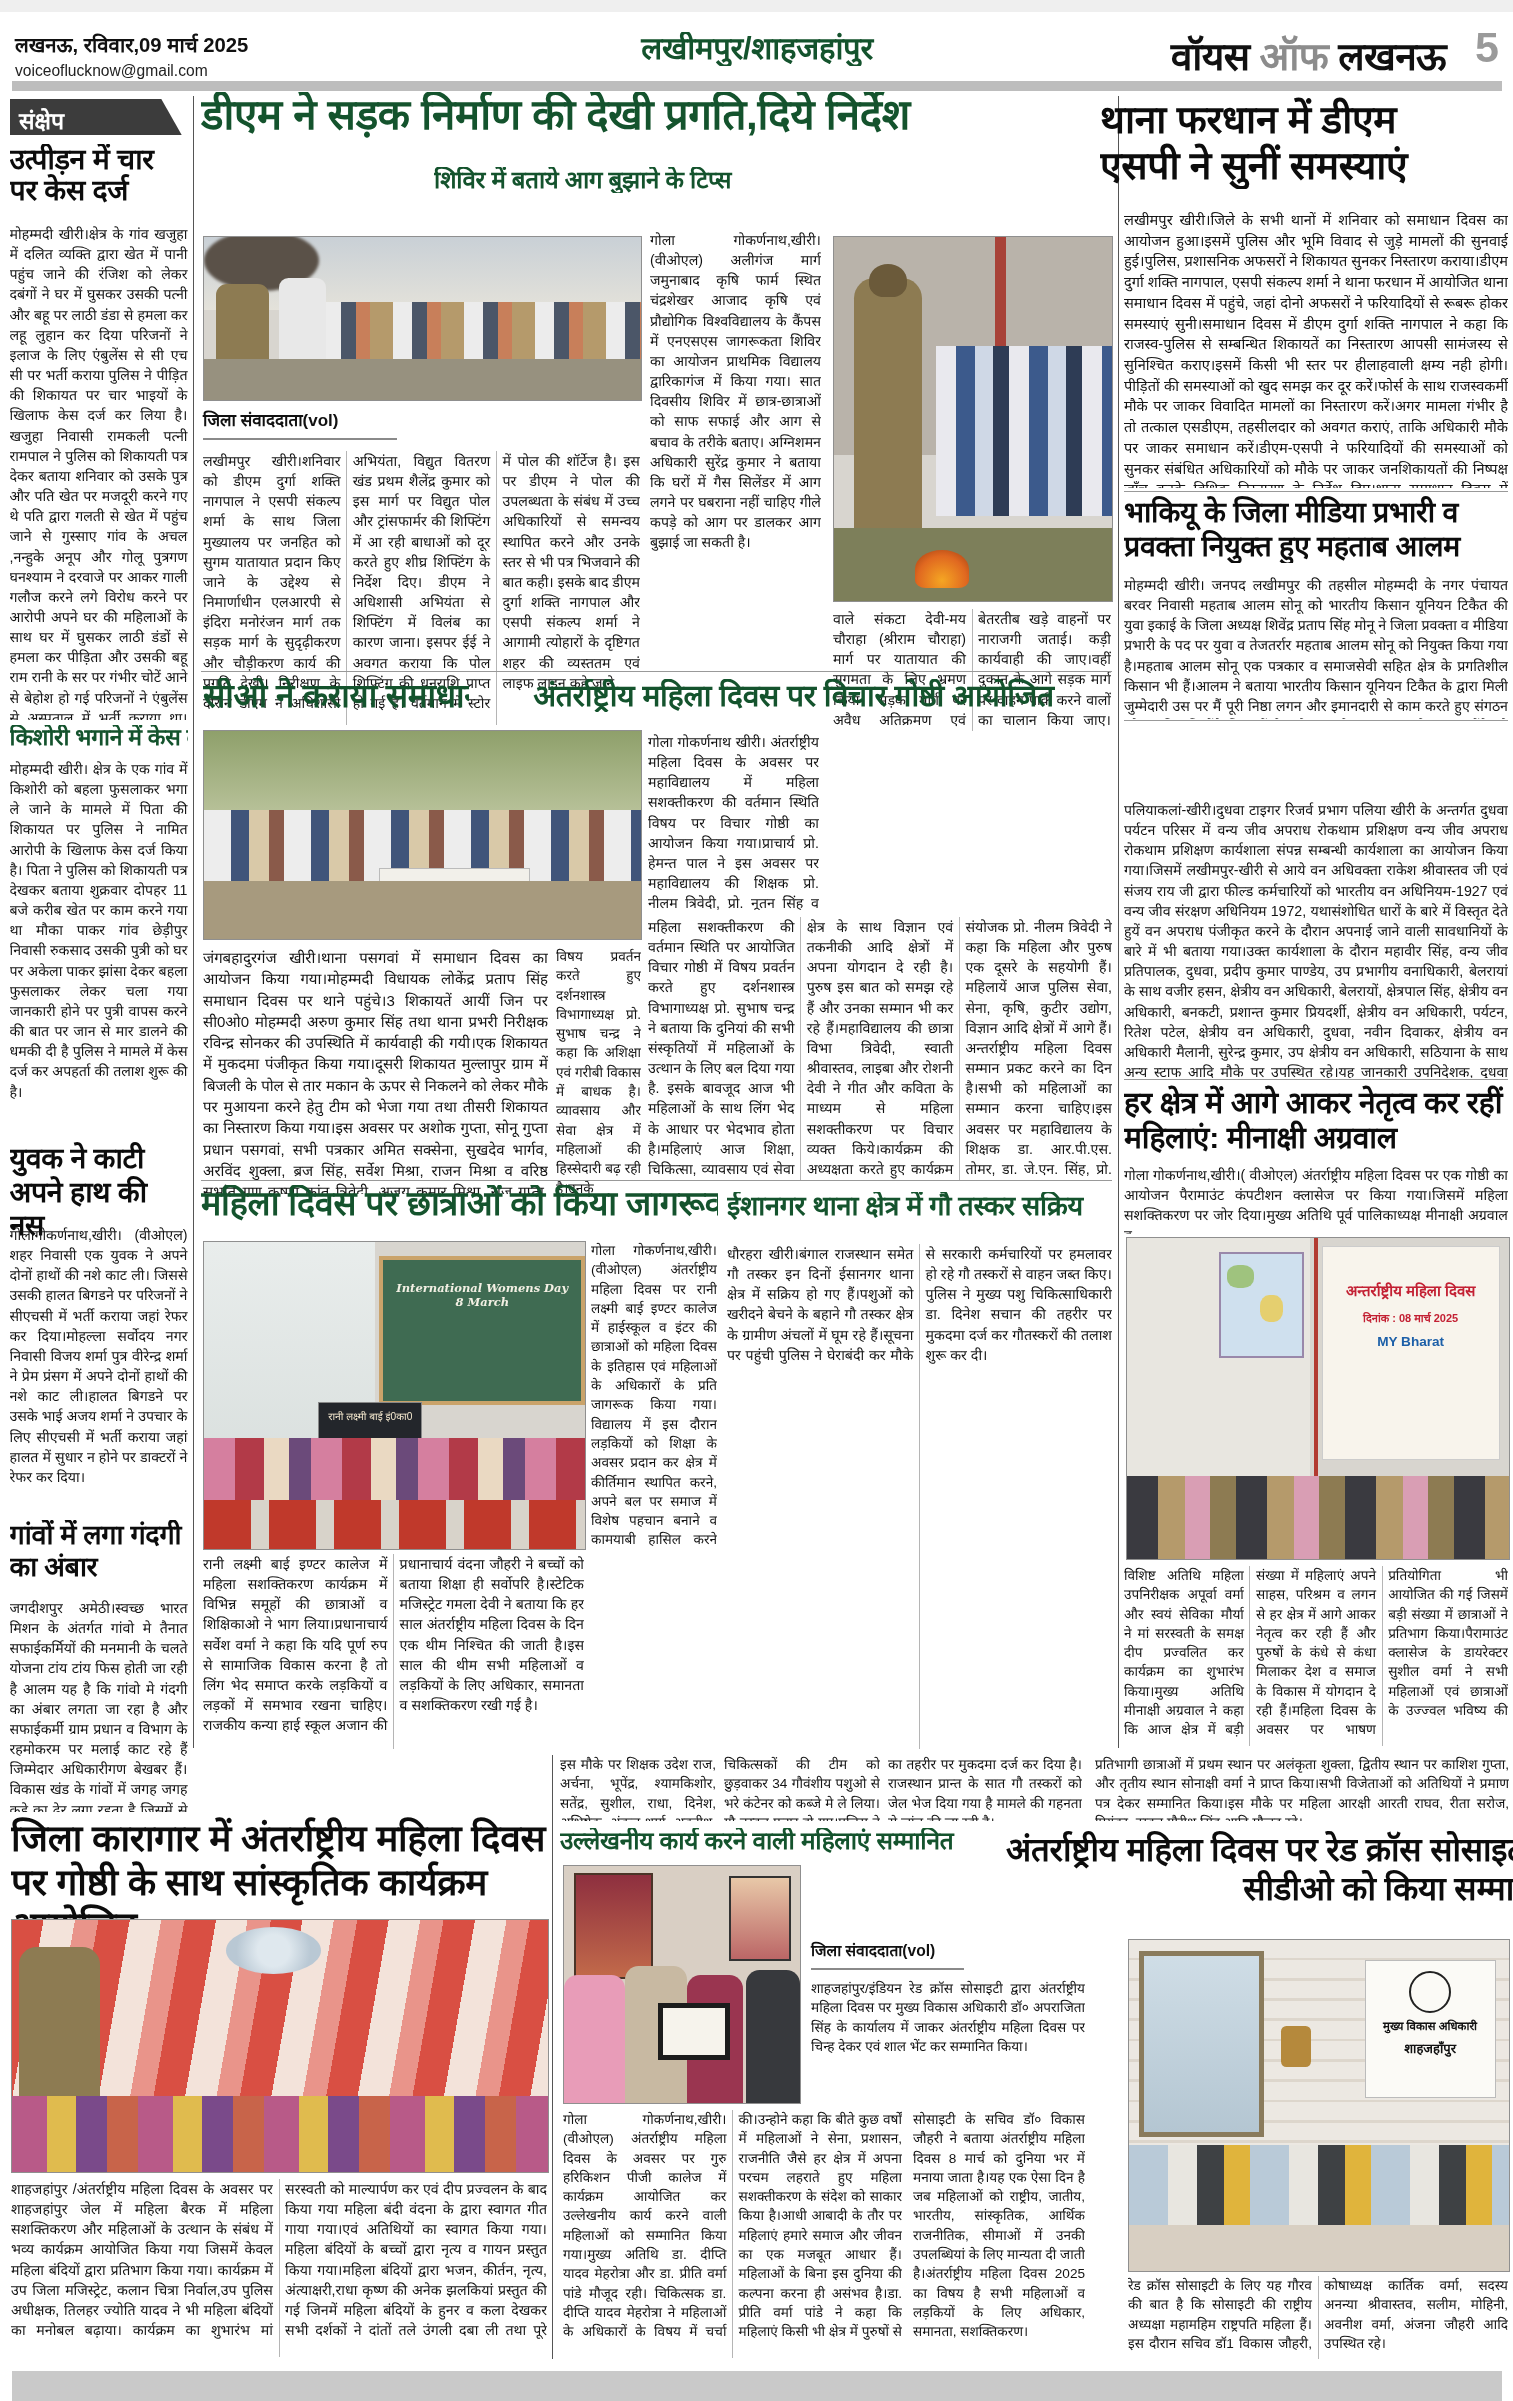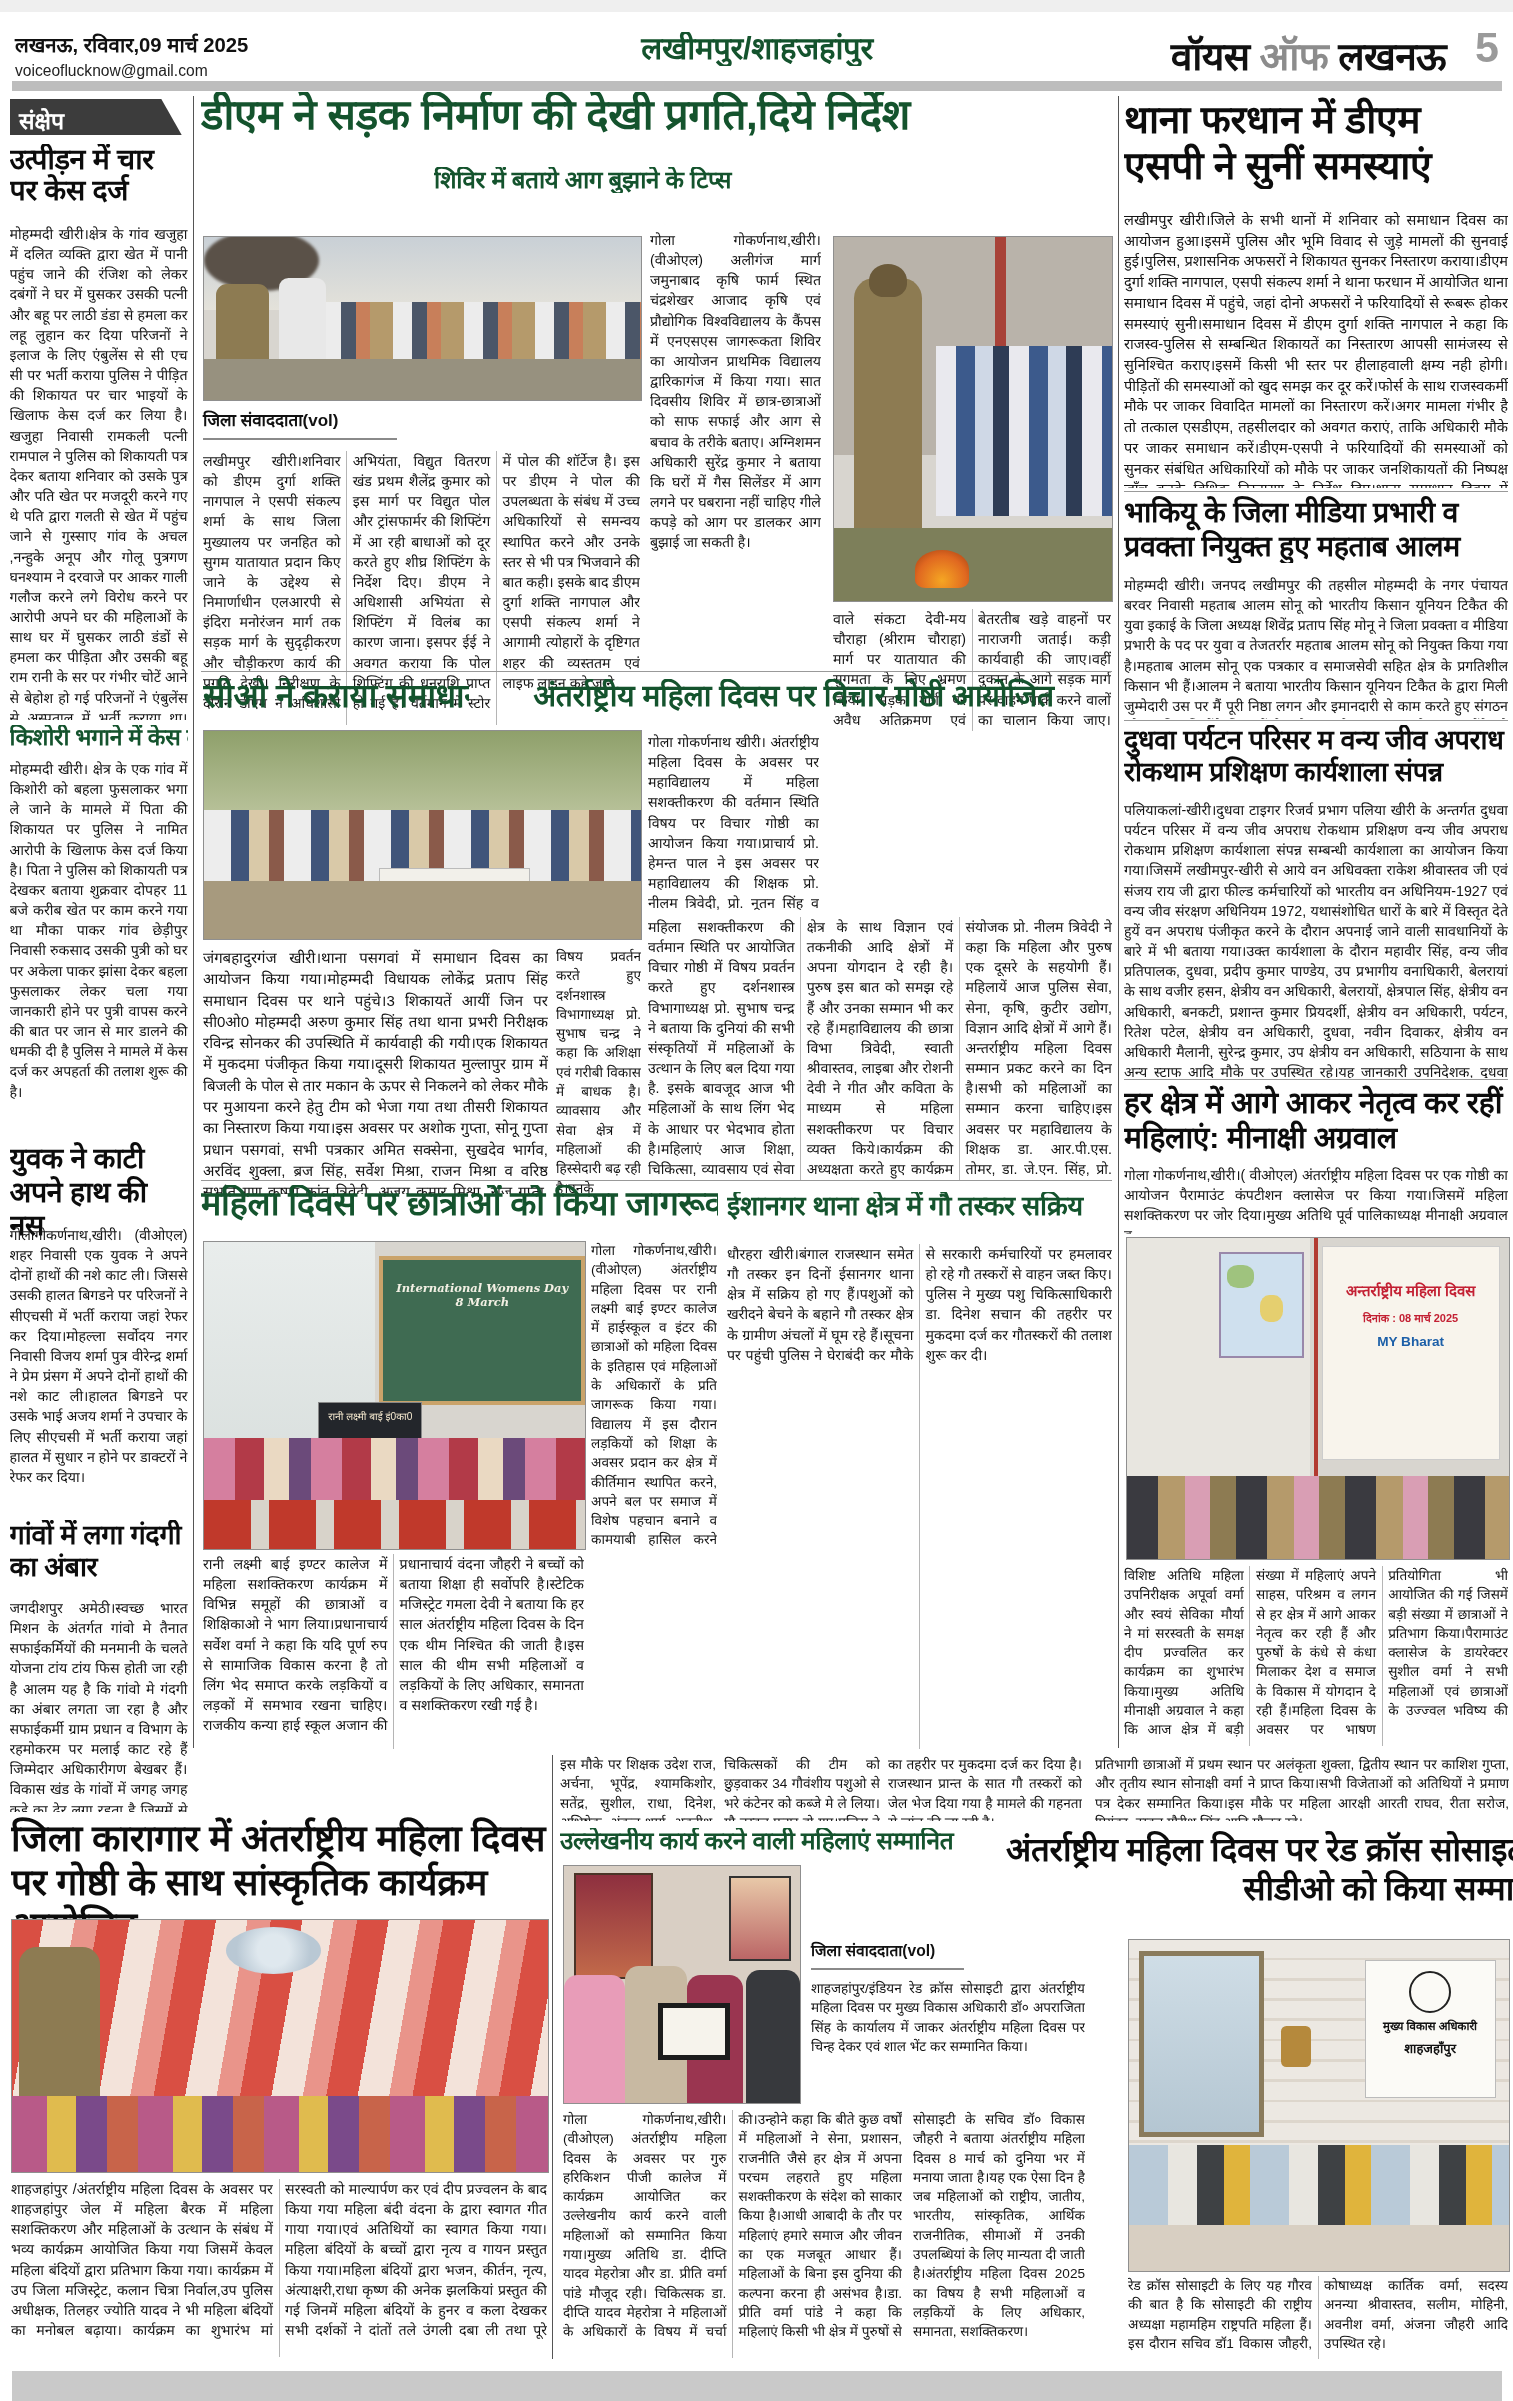--- a/index.html
+++ b/index.html
@@ -114,29 +114,28 @@
     <div class="abs" style="left:30%;top:52%;width:102px;height:41px;background:#23262b;color:#f5e9cf;font-size:10.2px;text-align:center;padding-top:6.8px;border:1.4px solid #888">रानी लक्ष्मी बाई इं0का0</div>
     <div class="abs" style="left:0;top:64%;width:100%;height:22%;background:repeating-linear-gradient(90deg,#d57f9f 0 31px,#b23a48 31px 60px,#ead9c2 60px 85px,#6b4a7a 85px 107px)"></div>
     <div class="abs" style="left:0;top:84%;width:100%;height:16%;background:repeating-linear-gradient(90deg,#c0392b 0 47px,#d8d3ca 47px 65px)"></div>
   </div>
 
   <div class="abs bt" style="left:591px;top:1229px;width:126px;height:307px;font-size:13.6px">गोला गोकर्णनाथ,खीरी। (वीओएल) अंतर्राष्ट्रीय महिला दिवस पर रानी लक्ष्मी बाई इण्टर कालेज में हाईस्कूल व इंटर की छात्राओं को महिला दिवस के इतिहास एवं महिलाओं के अधिकारों के प्रति जागरूक किया गया।विद्यालय में इस दौरान लड़कियों को शिक्षा के अवसर प्रदान कर क्षेत्र में कीर्तिमान स्थापित करने, अपने बल पर समाज में विशेष पहचान बनाने व कामयाबी हासिल करने की प्रेरणा दी गई।</div>
   <div class="abs bt c2" style="left:203px;top:1542px;width:381px;height:195px">रानी लक्ष्मी बाई इण्टर कालेज में महिला सशक्तिकरण कार्यक्रम में विभिन्न समूहों की छात्राओं व शिक्षिकाओ ने भाग लिया।प्रधानाचार्य सर्वेश वर्मा ने कहा कि यदि पूर्ण रुप से सामाजिक विकास करना है तो लिंग भेद समाप्त करके लड़कियों व लड़कों में समभाव रखना चाहिए।राजकीय कन्या हाई स्कूल अजान की प्रधानाचार्य वंदना जौहरी ने बच्चों को बताया शिक्षा ही सर्वोपरि है।स्टेटिक मजिस्ट्रेट गमला देवी ने बताया कि हर साल अंतर्राष्ट्रीय महिला दिवस के दिन एक थीम निश्चित की जाती है।इस साल की थीम सभी महिलाओं व लड़कियों के लिए अधिकार, समानता व सशक्तिकरण रखी गई है।</div>
 
   <div class="abs bt c2" style="left:727px;top:1232px;width:385px;height:505px">धौरहरा खीरी।बंगाल राजस्थान समेत गौ तस्कर इन दिनों ईसानगर थाना क्षेत्र में सक्रिय हो गए हैं।पशुओं को खरीदने बेचने के बहाने गौ तस्कर क्षेत्र के ग्रामीण अंचलों में घूम रहे हैं।सूचना पर पहुंची पुलिस ने घेराबंदी कर मौके से सरकारी कर्मचारियों पर हमलावर हो रहे गौ तस्करों से वाहन जब्त किए।पुलिस ने मुख्य पशु चिकित्साधिकारी डा. दिनेश सचान की तहरीर पर मुकदमा दर्ज कर गौतस्करों की तलाश शुरू कर दी।</div>
 
-  <div class="abs hlw" style="left:1124px;top:85px;width:384px;font-size:39px">थाना फरधान में डीएम एसपी ने सुनीं समस्याएं</div>
+  <div class="abs hlw" style="left:1100px;top:85px;width:384px;font-size:39px">थाना फरधान में डीएम एसपी ने सुनीं समस्याएं</div>
   <div class="abs bt" style="left:1124px;top:198px;width:384px;height:278px;font-size:14.6px">लखीमपुर खीरी।जिले के सभी थानों में शनिवार को समाधान दिवस का आयोजन हुआ।इसमें पुलिस और भूमि विवाद से जुड़े मामलों की सुनवाई हुई।पुलिस, प्रशासनिक अफसरों ने शिकायत सुनकर निस्तारण कराया।डीएम दुर्गा शक्ति नागपाल, एसपी संकल्प शर्मा ने थाना फरधान में आयोजित थाना समाधान दिवस में पहुंचे, जहां दोनो अफसरों ने फरियादियों से रूबरू होकर समस्याएं सुनी।समाधान दिवस में डीएम दुर्गा शक्ति नागपाल ने कहा कि राजस्व-पुलिस से सम्बन्धित शिकायतें का निस्तारण आपसी सामंजस्य से सुनिश्चित कराए।इसमें किसी भी स्तर पर हीलाहवाली क्षम्य नही होगी।पीड़ितों की समस्याओं को खुद समझ कर दूर करें।फोर्स के साथ राजस्वकर्मी मौके पर जाकर विवादित मामलों का निस्तारण करें।अगर मामला गंभीर है तो तत्काल एसडीएम, तहसीलदार को अवगत कराएं, ताकि अधिकारी मौके पर जाकर समाधान करें।डीएम-एसपी ने फरियादियों की समस्याओं को सुनकर संबंधित अधिकारियों को मौके पर जाकर जनशिकायतों की निष्पक्ष जाँच करके विधिक निस्तारण के निर्देश दिए।थाना समाधान दिवस में क्षेत्राधिकारी व थाना प्रभारी निरीक्षक सहित राजस्व एवं पुलिस के अधिकारी कर्मचारी मौजूद रहे।</div>
 
   <div class="abs hr" style="left:1124px;top:479px;width:384px;height:0.7px;background:#999"></div>
   <div class="abs hlw" style="left:1124px;top:484px;width:384px;font-size:28.5px">भाकियू के जिला मीडिया प्रभारी व प्रवक्ता नियुक्त हुए महताब आलम</div>
   <div class="abs bt" style="left:1124px;top:563px;width:384px;height:144px">मोहम्मदी खीरी। जनपद लखीमपुर की तहसील मोहम्मदी के नगर पंचायत बरवर निवासी महताब आलम सोनू को भारतीय किसान यूनियन टिकैत की युवा इकाई के जिला अध्यक्ष शिवेंद्र प्रताप सिंह मोनू ने जिला प्रवक्ता व मीडिया प्रभारी के पद पर युवा व तेजतर्रार महताब आलम सोनू को नियुक्त किया गया है।महताब आलम सोनू एक पत्रकार व समाजसेवी सहित क्षेत्र के प्रगतिशील किसान भी हैं।आलम ने बताया भारतीय किसान यूनियन टिकैत के द्वारा मिली जुम्मेदारी उस पर मैं पूरी निष्ठा लगन और इमानदारी से काम करते हुए संगठन को काफी गति देंगे किसानों के मुद्दे पर हमेशा आवाज को बुलंद करेंगे जो संगठन जिम्मेदारी दी है उसको मजबूती से निभायेंगे।</div>
 
   <div class="abs hr" style="left:1124px;top:708px;width:384px;height:0.7px;background:#999"></div>
-  <div class="abs hlw" style="left:1124px;top:713px;width:384px;font-size:27px">दुधवा पर्यटन परिसर म वन्य जीव अपराध रोकथाम प्रशिक्षण कार्यशाला संपन्न</div>
   <div class="abs bt" style="left:1124px;top:788px;width:384px;height:278px">पलियाकलां-खीरी।दुधवा टाइगर रिजर्व प्रभाग पलिया खीरी के अन्तर्गत दुधवा पर्यटन परिसर में वन्य जीव अपराध रोकथाम प्रशिक्षण वन्य जीव अपराध रोकथाम प्रशिक्षण कार्यशाला संपन्न सम्बन्धी कार्यशाला का आयोजन किया गया।जिसमें लखीमपुर-खीरी से आये वन अधिवक्ता राकेश श्रीवास्तव जी एवं संजय राय जी द्वारा फील्ड कर्मचारियों को भारतीय वन अधिनियम-1927 एवं वन्य जीव संरक्षण अधिनियम 1972, यथासंशोधित धारों के बारे में विस्तृत देते हुयें वन अपराध पंजीकृत करने के दौरान अपनाई जाने वाली सावधानियों के बारे में भी बताया गया।उक्त कार्यशाला के दौरान महावीर सिंह, वन्य जीव प्रतिपालक, दुधवा, प्रदीप कुमार पाण्डेय, उप प्रभागीय वनाधिकारी, बेलरायां के साथ वजीर हसन, क्षेत्रीय वन अधिकारी, बेलरायों, क्षेत्रपाल सिंह, क्षेत्रीय वन अधिकारी, बनकटी, प्रशान्त कुमार प्रियदर्शी, क्षेत्रीय वन अधिकारी, पर्यटन, रितेश पटेल, क्षेत्रीय वन अधिकारी, दुधवा, नवीन दिवाकर, क्षेत्रीय वन अधिकारी मैलानी, सुरेन्द्र कुमार, उप क्षेत्रीय वन अधिकारी, सठियाना के साथ अन्य स्टाफ आदि मौके पर उपस्थित रहे।यह जानकारी उपनिदेशक, दुधवा टाइगर रिजर्व प्रभाग, पलिया-खीरी ने दी।</div>
 
   <div class="abs hr" style="left:1124px;top:1067px;width:384px;height:0.7px;background:#999"></div>
   <div class="abs hlw" style="left:1124px;top:1073px;width:384px;font-size:30px">हर क्षेत्र में आगे आकर नेतृत्व कर रहीं महिलाएं: मीनाक्षी अग्रवाल</div>
   <div class="abs bt" style="left:1124px;top:1153px;width:384px;height:69px">गोला गोकर्णनाथ,खीरी।( वीओएल) अंतर्राष्ट्रीय महिला दिवस पर एक गोष्ठी का आयोजन पैरामाउंट कंपटीशन क्लासेज पर किया गया।जिसमें महिला सशक्तिकरण पर जोर दिया।मुख्य अतिथि पूर्व पालिकाध्यक्ष मीनाक्षी अग्रवाल व</div>
 
   <div class="abs photo" style="left:1126px;top:1225px;width:382px;height:321px">
     <div class="abs" style="left:0;top:0;width:48%;height:100%;background:#e8e6e0"></div>
     <div class="abs" style="left:24%;top:13.6px;width:81px;height:102px;background:#cfe0ee;border:2px solid #98a">
       <div class="abs" style="left:6.8px;top:11px;width:27px;height:23px;background:#9fc37e;border-radius:40%"></div>

